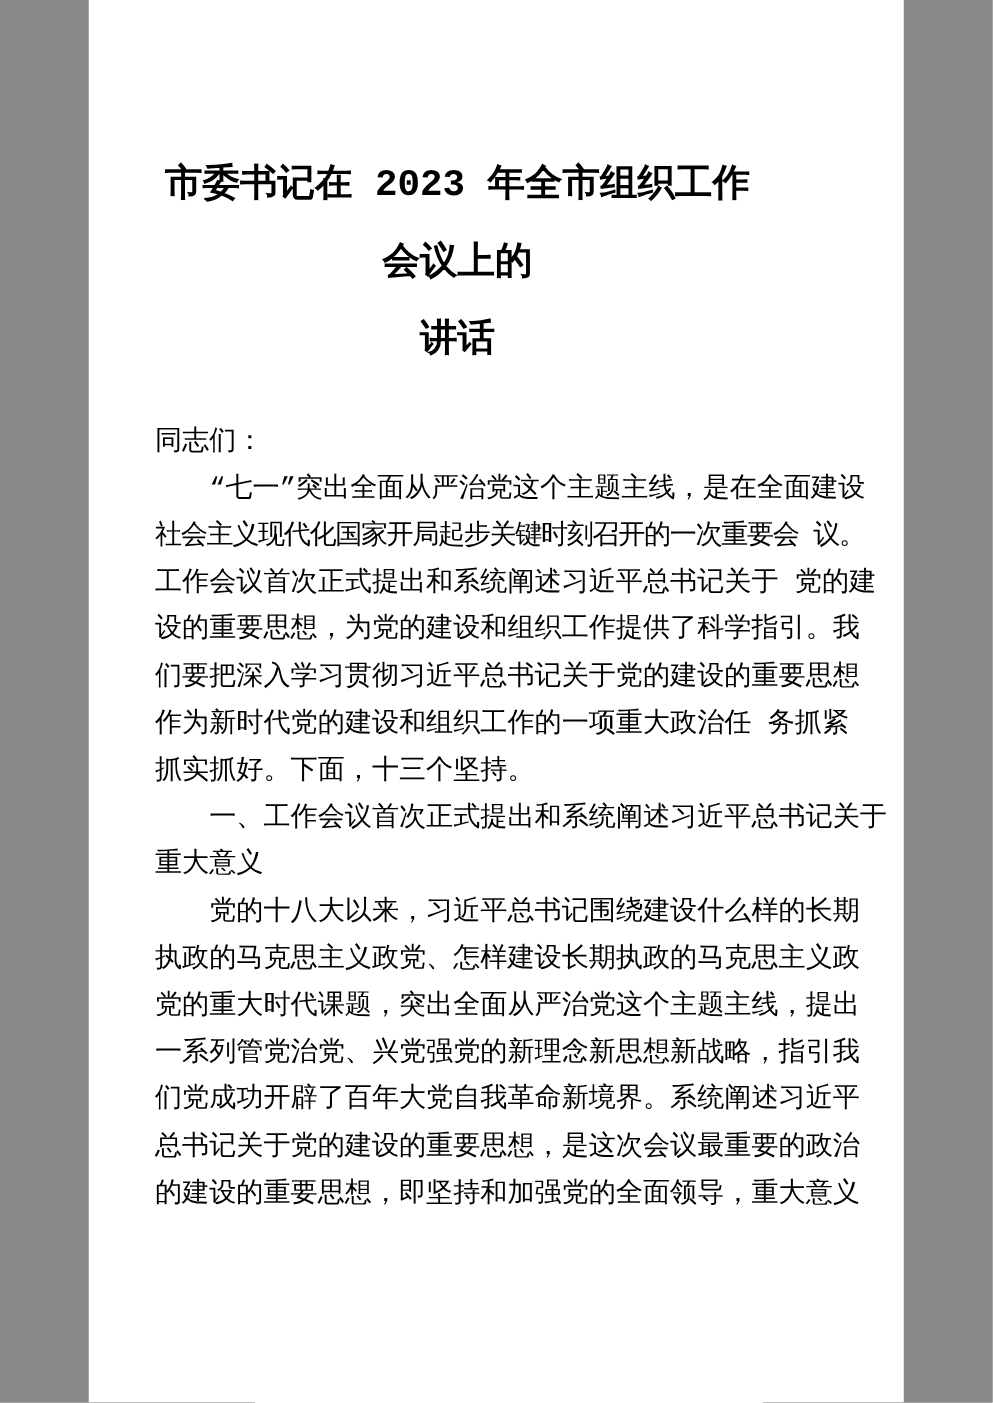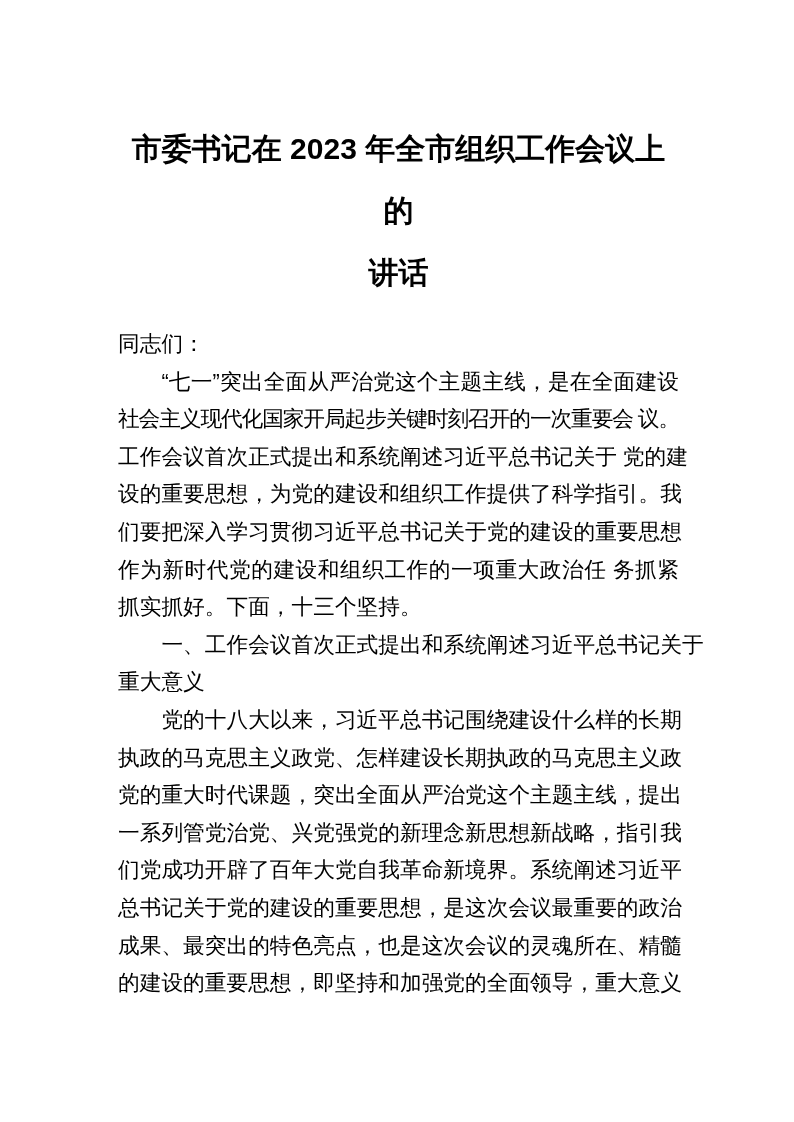--- a/index.html
+++ b/index.html
@@ -1,35 +1,35 @@
 <!DOCTYPE html>
 <html><head>
 <meta charset="utf-8">
 <style>
   * { margin: 0; padding: 0; box-sizing: border-box; }
   html, body { background: #888; }
   .page {
     position: relative;
-    width: 794px;
+    width: 652px;
     height: 1122px;
     margin: 0 auto;
     background: #ffffff;
     color: #000000;
-    padding: 118px 115px 0 118px;
-    font-family: Liberation Sans, sans-serif;
+    padding: 118px 115px 0 53px;
+    font-family: Liberation Mono, monospace;
     overflow: hidden;
   }
   .doc-title {
     font-size: 30px;
     font-weight: bold;
     line-height: 62px;
     text-align: center;
   }
   .doc-body {
-    margin-top: 21px;
+    margin-top: 31px;
   }
   .para { }
   .line {
     font-size: 21.7px;
     line-height: 37.6px;
     height: 37.6px;
     white-space: nowrap;
     text-align: justify;
     text-align-last: justify;
     overflow: visible;
@@ -63,17 +63,16 @@
         <div class="line first-indent">一、工作会议首次正式提出和系统阐述习近平总书记关于</div>
         <div class="line end">重大意义</div>
       </div>
       <div class="para para-body">
         <div class="line first-indent">党的十八大以来，习近平总书记围绕建设什么样的长期</div>
         <div class="line">执政的马克思主义政党、怎样建设长期执政的马克思主义政</div>
         <div class="line">党的重大时代课题，突出全面从严治党这个主题主线，提出</div>
         <div class="line">一系列管党治党、兴党强党的新理念新思想新战略，指引我</div>
         <div class="line">们党成功开辟了百年大党自我革命新境界。系统阐述习近平</div>
         <div class="line">总书记关于党的建设的重要思想，是这次会议最重要的政治</div>
-        <div class="line">成果、最突出的特色亮点，也是这次会议的灵魂所在、精髓</div>
         <div class="line">的建设的重要思想，即坚持和加强党的全面领导，重大意义</div>
       </div>
     </div>
 </div>
 
 </body></html>

